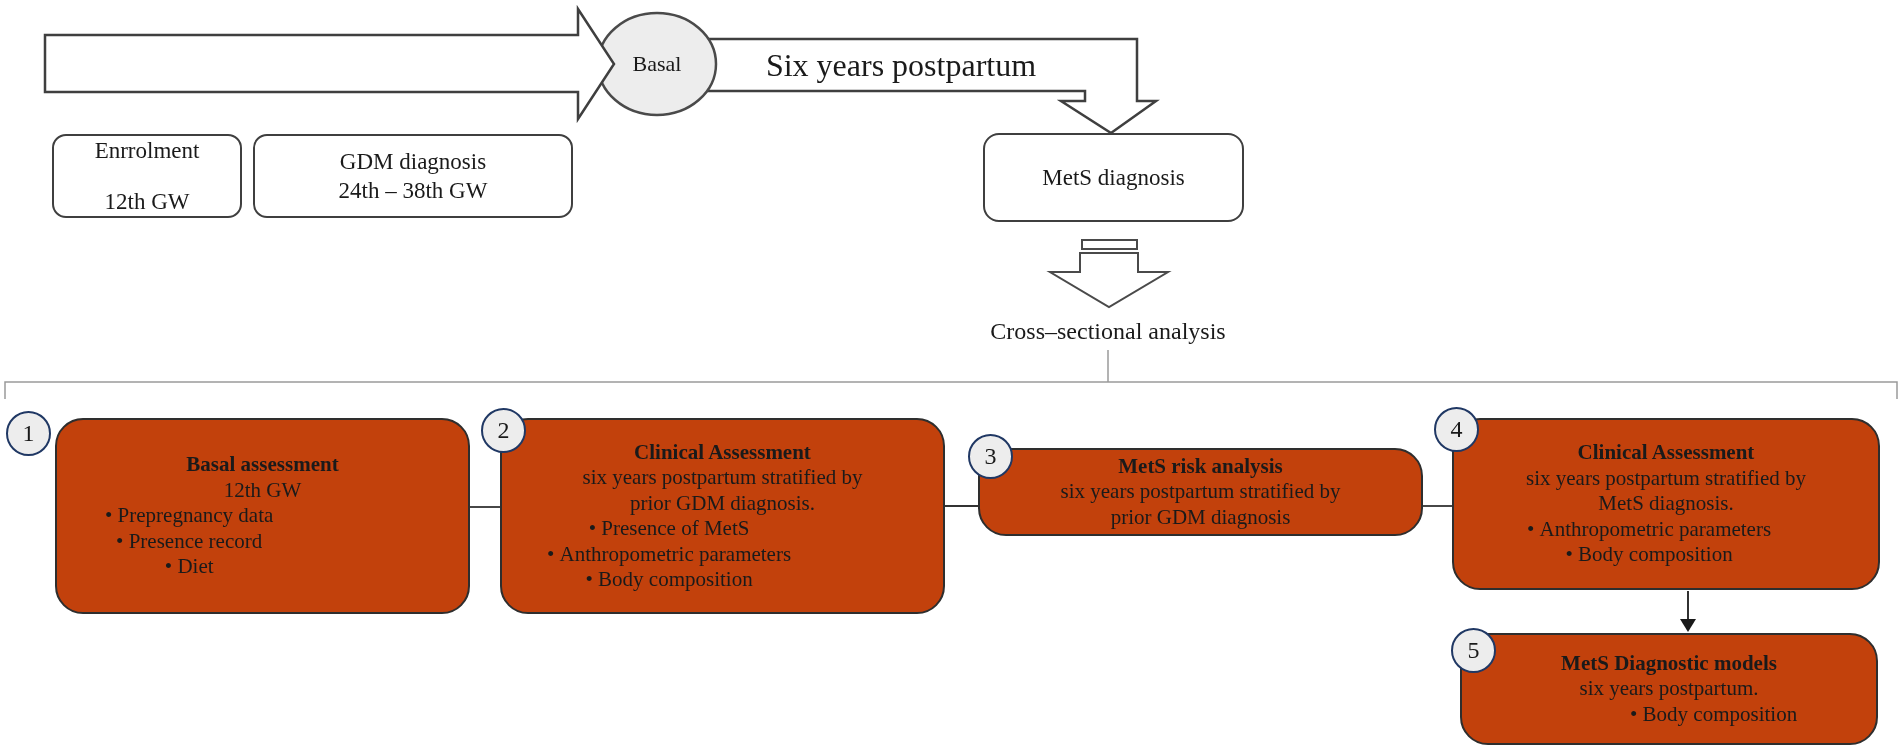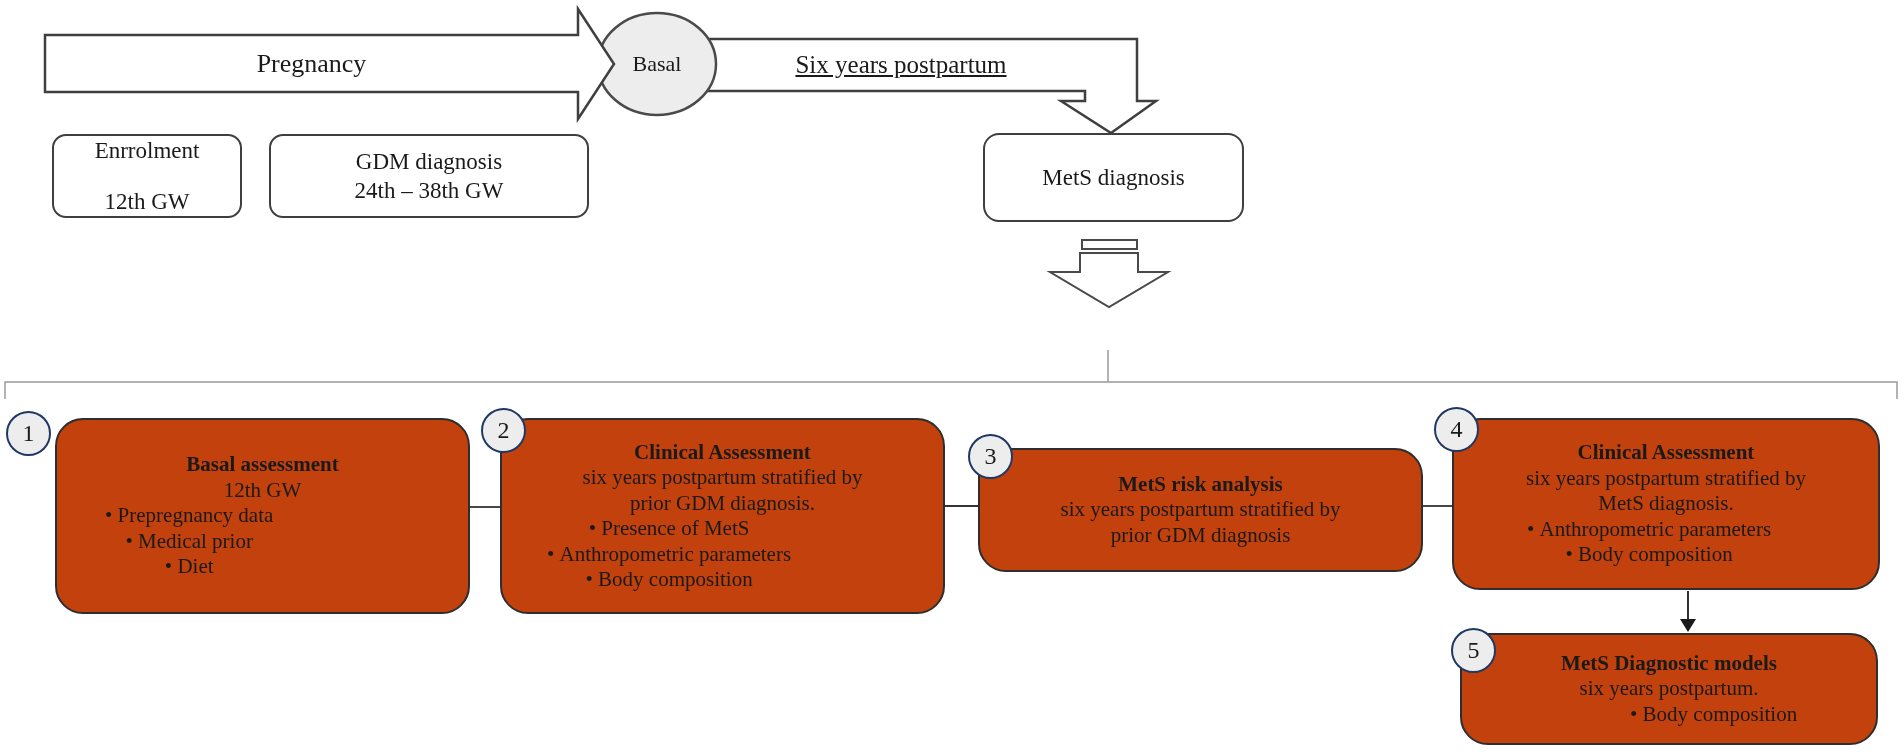--- a/index.html
+++ b/index.html
@@ -4,45 +4,45 @@
 <style>
   html,body{margin:0;padding:0;background:#fff;}
   .stage{
     position:relative;width:1902px;height:752px;background:#ffffff;overflow:hidden;
     font-family:"Liberation Serif","DejaVu Serif",serif;color:#1a1a1a;
   }
   .layer{position:absolute;left:0;top:0;}
   .lbl{position:absolute;display:flex;align-items:center;justify-content:center;text-align:center;}
   .lbl-pregnancy{left:45px;top:35px;width:533px;height:57px;font-size:26px;}
   .lbl-birth{left:600px;top:14px;width:114px;height:100px;font-size:22px;}
-  .lbl-postpartum{left:716px;top:39px;width:370px;height:52px;font-size:25px;text-decoration:underline;}
+  .lbl-postpartum{left:716px;top:39px;width:370px;height:52px;font-size:32px;}
   .lbl-cross{left:908px;top:315px;width:400px;height:32px;font-size:24px;}
 
   .tbox{
     position:absolute;background:#fff;border:2.5px solid #3f3f3f;border-radius:14px;
     display:flex;flex-direction:column;align-items:center;justify-content:center;
     text-align:center;font-size:23px;line-height:29px;
   }
   .tbox-enrolment{left:52px;top:134px;width:186px;height:80px;justify-content:space-between;}
-  .tbox-gdm{left:269px;top:134px;width:316px;height:80px;}
+  .tbox-gdm{left:253px;top:134px;width:316px;height:80px;}
   .tbox-mets{left:983px;top:133px;width:257px;height:85px;border-radius:16px;}
 
   .abox{
     position:absolute;background:#c2410c;border:2.5px solid #2e2e2e;border-radius:28px;
     display:flex;flex-direction:column;align-items:center;justify-content:center;
     text-align:center;font-size:21px;line-height:25.5px;box-sizing:border-box;
   }
   .abox .title{font-weight:bold;}
   .abox ul{margin:0;padding:0;list-style:none;align-self:flex-start;text-align:center;}
   .abox li::before{content:"\2022\00a0";}
   .abox-1{left:55px;top:418px;width:415px;height:196px;}
   .abox-1 ul{margin-left:48px;}
   .abox-2{left:500px;top:418px;width:445px;height:196px;}
   .abox-2 ul{margin-left:45px;}
-  .abox-3{left:978px;top:448px;width:445px;height:124px;}
+  .abox-3{left:978px;top:448px;width:445px;height:88px;}
   .abox-4{left:1452px;top:418px;width:428px;height:172px;}
   .abox-4 ul{margin-left:73px;}
   .abox-5{left:1460px;top:633px;width:418px;height:112px;}
   .abox-5 ul{margin-left:168px;}
 
   .badge{
     position:absolute;width:45px;height:45px;border-radius:50%;
     background:#ededed;border:2.5px solid #203864;box-sizing:border-box;
     display:flex;align-items:center;justify-content:center;
     font-size:24px;color:#1a1a1a;z-index:5;
@@ -74,46 +74,46 @@
     <path d="M5,399 L5,382 L1897,382 L1897,399" fill="none" stroke="#9a9a9a" stroke-width="1.5"></path>
 
     <line x1="470" y1="507" x2="501" y2="507" stroke="#333333" stroke-width="1.8"></line>
     <line x1="944" y1="506" x2="979" y2="506" stroke="#333333" stroke-width="1.8"></line>
     <line x1="1422" y1="506" x2="1453" y2="506" stroke="#333333" stroke-width="1.8"></line>
 
     <line x1="1688" y1="591" x2="1688" y2="621" stroke="#1a1a1a" stroke-width="1.8"></line>
     <path d="M1680,619 L1696,619 L1688,632 Z" fill="#1a1a1a"></path>
   </svg>
 
-  <div class="lbl lbl-pregnancy">Pregnancy</div>
   <div class="lbl lbl-birth">Basal</div>
   <div class="lbl lbl-postpartum">Six years postpartum</div>
 
   <div class="tbox tbox-enrolment">
     <div>Enrrolment</div>
     <div>12th GW</div>
   </div>
 
   <div class="tbox tbox-gdm">
     <div>GDM diagnosis</div>
     <div>24th – 38th GW</div>
   </div>
 
   <div class="tbox tbox-mets">
     <div>MetS diagnosis</div>
   </div>
 
+  <div class="lbl lbl-cross">Cross–sectional analysis</div>
 
   <div class="badge badge-1">1</div>
   <div class="abox abox-1">
     <div class="title">Basal assessment</div>
     <div>12th GW</div>
     <ul>
       <li>Prepregnancy data</li>
-      <li>Medical prior</li>
+      <li>Presence record</li>
       <li>Diet</li>
     </ul>
   </div>
 
   <div class="badge badge-2">2</div>
   <div class="abox abox-2">
     <div class="title">Clinical Assessment</div>
     <div>six years postpartum stratified by</div>
     <div>prior GDM diagnosis.</div>
     <ul>

